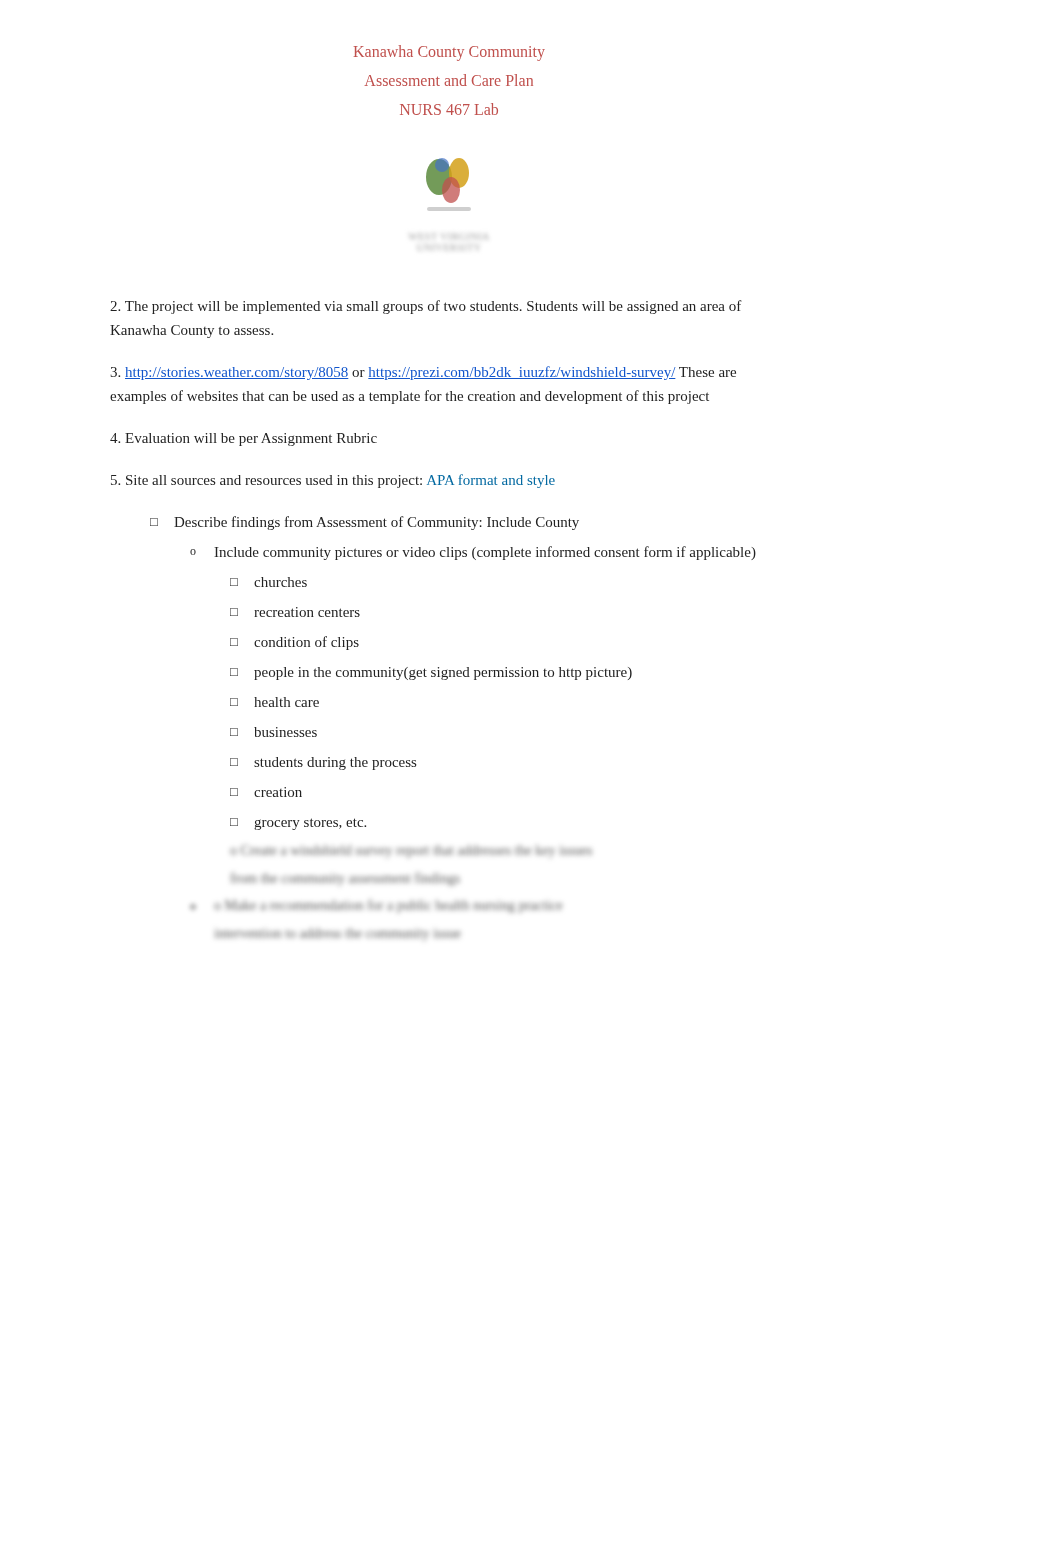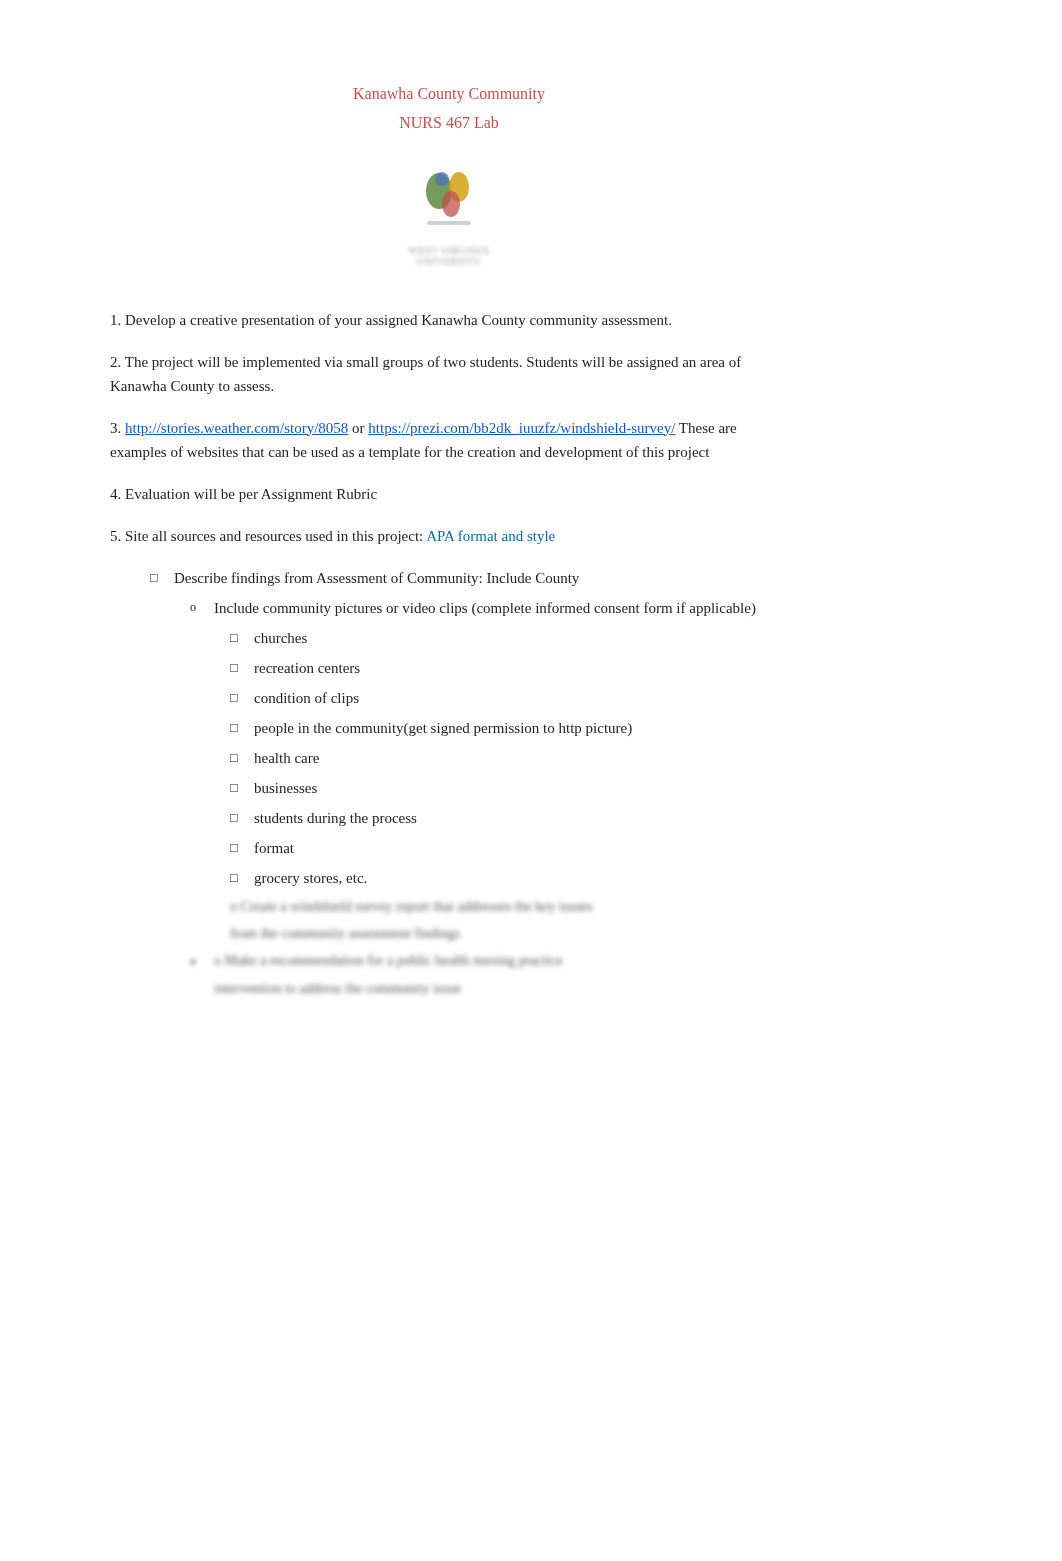--- a/index.html
+++ b/index.html
@@ -14,21 +14,21 @@
       font-size: 15px;
       color: #222222;
       width: 1062px;
       min-height: 1561px;
     }
 
     .page {
       width: 898px;
       min-height: 1561px;
       background: #ffffff;
-      padding: 80px 110px 80px 110px;
+      padding: 38px 110px 80px 110px;
       position: relative;
     }
 
     .header {
       text-align: center;
       margin-bottom: 30px;
     }
 
     .header-line {
       color: #c0504d;
@@ -123,43 +123,41 @@
       margin-bottom: 5px;
     }
   </style>
 </head>
 <body>
 
 <div class="page">
 
   <div class="header">
     <div class="header-line">Kanawha County Community</div>
+    <div class="header-line">Assessment and Care Plan</div>
     <div class="header-line">NURS 467 Lab</div>
   </div>
 
   <div class="logo-area">
     <div class="logo-placeholder">
       <svg class="logo-icon" viewBox="0 0 80 70" xmlns="http://www.w3.org/2000/svg">
 
         <ellipse cx="30" cy="22" rx="13" ry="18" fill="#5a8a3c" opacity="0.85"></ellipse>
         <ellipse cx="50" cy="18" rx="10" ry="15" fill="#d4a017" opacity="0.85"></ellipse>
         <ellipse cx="42" cy="35" rx="9" ry="13" fill="#c0504d" opacity="0.75"></ellipse>
         <circle cx="33" cy="10" r="7" fill="#4472c4" opacity="0.7"></circle>
 
         <rect x="18" y="52" width="44" height="4" rx="2" fill="#888" opacity="0.4"></rect>
       </svg>
       <div class="logo-text" style="filter: blur(2px); font-size:10px; color:#999; text-align:center;">WEST VIRGINIA<br>UNIVERSITY</div>
     </div>
   </div>
 
   <div class="content">
 
-    <div class="paragraph">
-      <span>1. </span><span>Develop a creative presentation of your assigned Kanawha County community assessment.</span>
-    </div>
 
     <div class="paragraph">
       <span>2. </span><span>The project will be implemented via small groups of two students.   Students will be assigned an area of Kanawha County to assess.</span>
     </div>
 
     <div class="paragraph">
       <span>3. </span><a class="link" href="#">http://stories.weather.com/story/8058</a><span>  or  </span><a class="link" href="#">https://prezi.com/bb2dk_iuuzfz/windshield-survey/</a><span>   These are examples of websites that can be used as a template for the creation and development of this project</span>
     </div>
 
     <div class="paragraph">
@@ -214,21 +212,21 @@
             <span>businesses</span>
           </div>
 
           <div class="bullet-item">
             <span class="bullet-symbol">□</span>
             <span>students during the process</span>
           </div>
 
           <div class="bullet-item">
             <span class="bullet-symbol">□</span>
-            <span>format</span>
+            <span>creation</span>
           </div>
 
           <div class="bullet-item">
             <span class="bullet-symbol">□</span>
             <span>grocery stores, etc.</span>
           </div>
 
         </div>
 
         <div class="sub-sub-list" style="margin-top:4px;">

